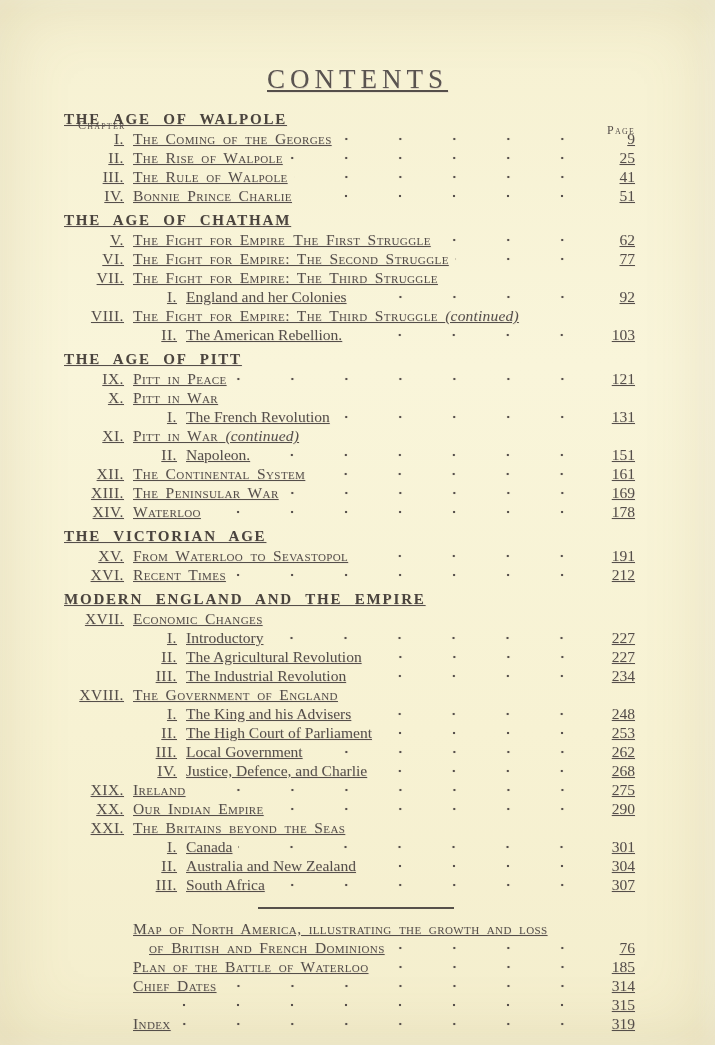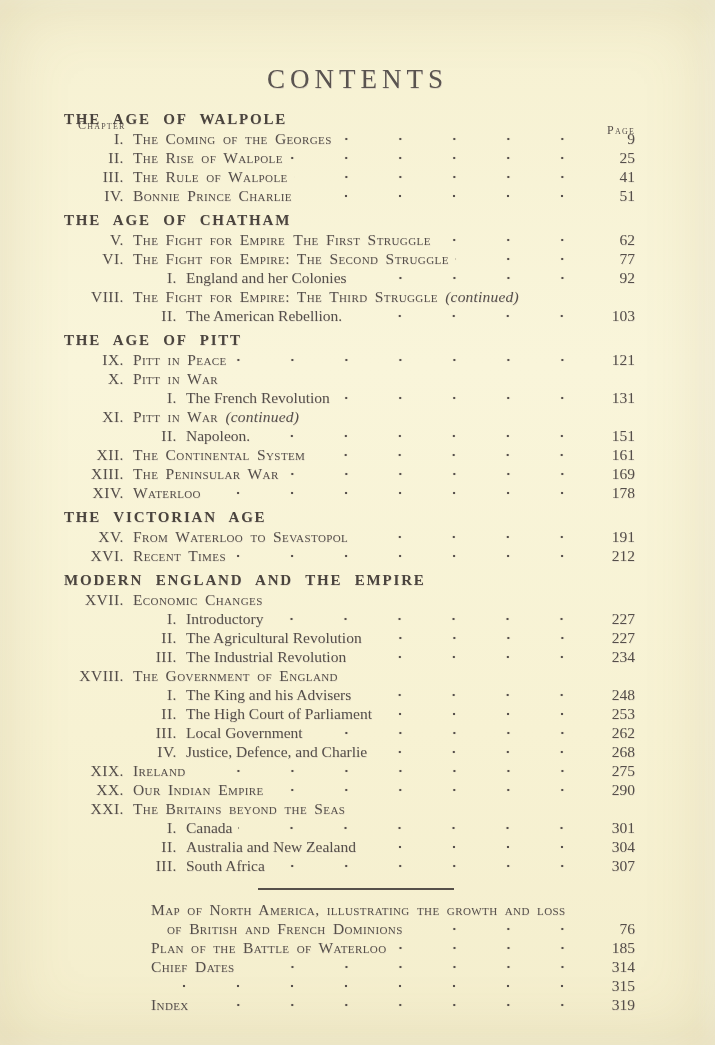--- a/index.html
+++ b/index.html
@@ -6,20 +6,21 @@
   .page{
     position:relative;
     width:715px;height:1045px;
     margin:0;
     background:linear-gradient(180deg,#f6f1d2 0%,#f9f5da 35%,#f7f2d3 70%,#f4eecd 100%);
     font-family:"Liberation Serif","DejaVu Serif",serif;
     color:#554f4a;
     overflow:hidden;
     box-sizing:border-box;
     padding-top:64px;
+    text-decoration:underline;
   }
   .page::before{
     content:"";position:absolute;inset:0;pointer-events:none;
     box-shadow:inset 0 0 70px rgba(150,130,70,.18), inset -8px 0 18px rgba(255,255,245,.35);
   }
   h1.contents-title{
     margin:0 0 16px 0;
     font-size:27px;font-weight:400;line-height:30px;
     text-align:center;letter-spacing:5px;
     color:#5a5450;
@@ -64,21 +65,21 @@
     flex:1 1 auto;align-self:stretch;margin:0 4px 0 6px;
     background-image:radial-gradient(circle,#57504c 1.15px,rgba(87,80,76,0) 1.6px);
     background-size:54px 12px;background-repeat:repeat-x;
     background-position:right 4px bottom 3px;
   }
   .row.no-page .leader{background:none;}
   .row .pageno{
     width:38px;flex:0 0 38px;text-align:right;color:#544e49;
   }
   .row.back{padding-left:69px;}
-  .row.back .title{margin-left:18px;font-variant:small-caps;word-spacing:3px;letter-spacing:.4px;text-align:right;}
+  .row.back .title{margin-left:0;font-variant:small-caps;word-spacing:3px;letter-spacing:.4px;text-align:right;}
   .row.back.indent{padding-left:85px;}
   .divider{
     width:196px;height:2px;background:#56504a;border:0;
     margin:13px auto 10px auto;transform:translateX(6px);
   }
 </style>
 </head>
 <body>
 
 <div class="page">
@@ -119,20 +120,26 @@
           <span class="title">The Fight for Empire The First Struggle</span>
           <span class="leader"></span>
           <span class="pageno">62</span>
         </div>
         <div class="row sc-title">
           <span class="num">VI.</span>
           <span class="title">The Fight for Empire: The Second Struggle</span>
           <span class="leader"></span>
           <span class="pageno">77</span>
         </div>
+        <div class="row sc-title no-page">
+          <span class="num">VII.</span>
+          <span class="title">The Fight for Empire: The Third Struggle</span>
+          <span class="leader"></span>
+          <span class="pageno"></span>
+        </div>
         <div class="row sub">
           <span class="num">I.</span>
           <span class="title">England and her Colonies</span>
           <span class="leader"></span>
           <span class="pageno">92</span>
         </div>
         <div class="row sc-title no-page">
           <span class="num">VIII.</span>
           <span class="title"><span>The Fight for Empire: The Third Struggle</span> <i>(continued)</i></span>
           <span class="leader"></span>

